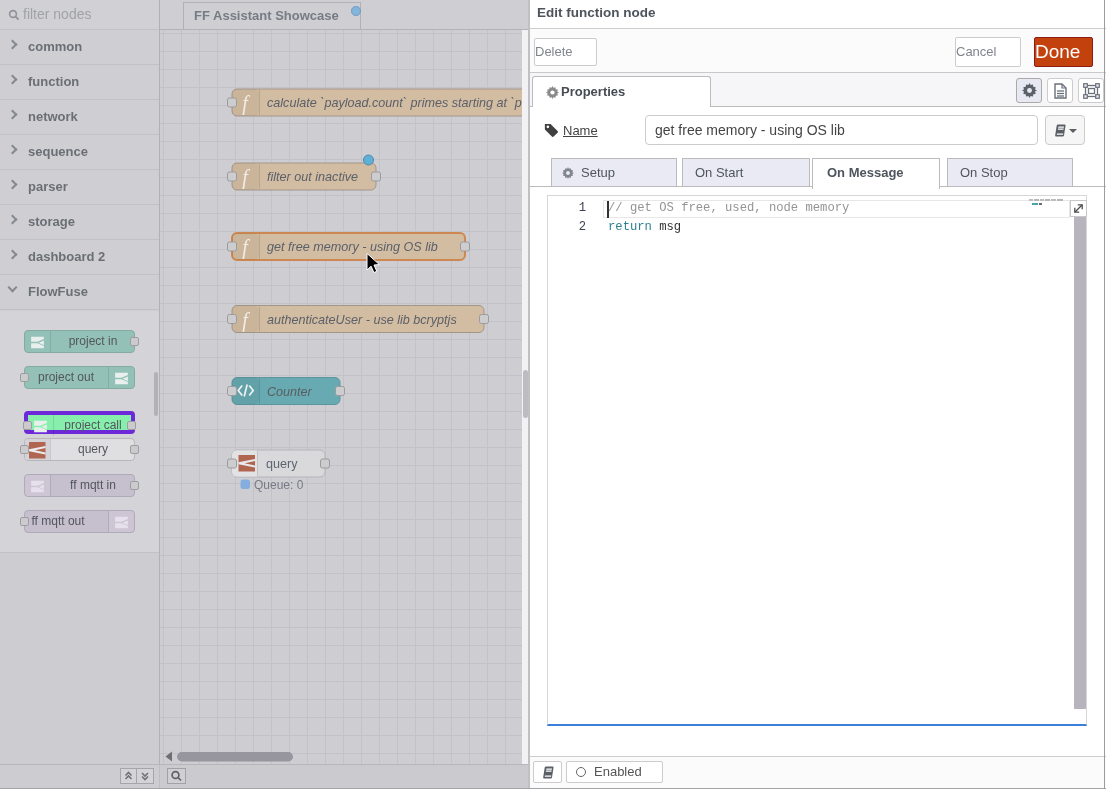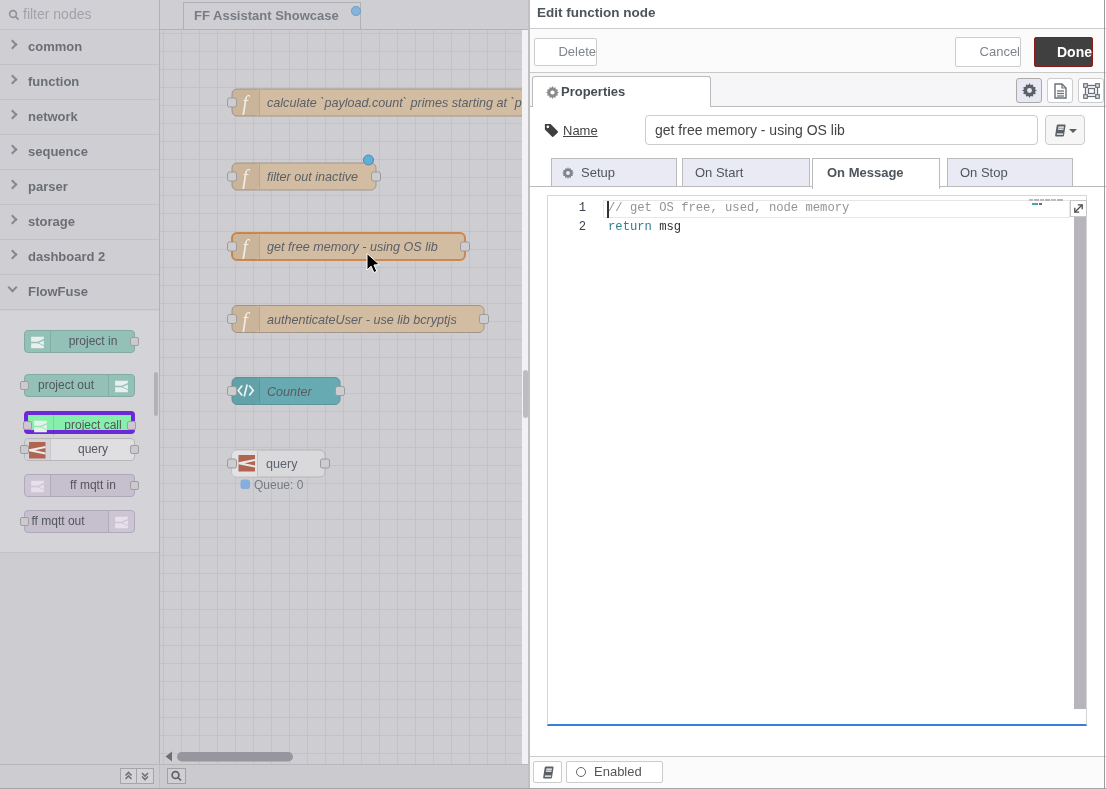--- a/index.html
+++ b/index.html
@@ -35,22 +35,22 @@
 }
 #vsbtrack { left:362px; top:30px; width:6px; height:734px; background:#f2f2f4; }
 #vsbthumb { left:363px; top:370px; width:5px; height:48px; background:#bdbdc1; border-radius:3px; }
 #wfooter { left:0; top:764px; width:368px; height:25px; background:#cbcbcf; border-top:1px solid #b7b7bb; }
 #pfooter { position:absolute; left:0; top:764px; width:160px; height:25px; background:#cdcdd1; border-top:1px solid #b7b7bb; border-right:1px solid #bebec2; }
 
 
 #dialog { left:528px; top:0; width:578px; height:789px; background:#fff; border-left:2px solid #c0c0c4; }
 #dhead { left:2px; top:0; width:576px; height:29px; background:#fff; border-bottom:1px solid #ccc; color:#4d545b; font-weight:bold; font-size:13.5px; line-height:26px; }
 #dtoolbar { left:2px; top:29px; width:576px; height:44px; background:#fbfbfb; border-bottom:1px solid #c9c9c9; }
-.btn { position:absolute; background:#fff; border:1px solid #ccc; border-radius:2px; color:#80858c; font-size:13px; text-align:right; }
-#btn-done { background:#404040; border-color:#8c1c1c; color:#fff; font-weight:bold; font-size:14px; }
+.btn { position:absolute; background:#fff; border:1px solid #ccc; border-radius:2px; color:#80858c; font-size:13px; text-align:left; }
+#btn-done { background:#c2410c; border-color:#8c1c1c; color:#fff; font-weight:normal; font-size:19px; }
 #dproprow { left:2px; top:73px; width:576px; height:34px; background:#f6f6f8; border-bottom:1px solid #bbb; }
 #proptab { left:4px; top:76px; width:179px; height:32px; background:#fff; border:1px solid #bbb; border-bottom:none; border-radius:3px 3px 0 0; color:#464d55; font-weight:bold; font-size:13px; line-height:30px; }
 .ibtn { position:absolute; top:78px; width:26px; height:25px; background:#fff; border:1px solid #ccc; border-radius:3px; }
 #dform { left:2px; top:107px; width:576px; height:649px; background:#fff; }
 #nrow-label { font-size:13px; color:#434343;text-decoration:underline; }
 #nrow-input { left:117px; top:115px; width:393px; height:30px; border:1px solid #ccc; border-radius:4px; background:#fff; font-size:14px; color:#444; line-height:28px; padding-left:9px; }
 #nrow-btn { left:523px; top:115px; width:40px; height:30px; border:1px solid #ccc; border-radius:4px; background:#f6f6f6; }
 .ftab { position:absolute; top:158px; height:29px; background:#eaeaf4; border:1px solid #bbb; color:#4e555e; font-size:13px; text-align:left; padding-left:12px; line-height:27px; }
 #ftab-active { background:#fff; border-bottom:none; height:31px; font-weight:bold; }
 #editor { left:19px; top:195px; width:540px; height:531px; background:#fff; border:1px solid #d6d6d6; border-bottom:2px solid #3b7dda; }
@@ -84,21 +84,21 @@
           <path d="M3 4 h18 v3 L12 11 H3 Z"></path>
           <path d="M21 9 v7 l-7.5 -3.5 Z"></path>
           <path d="M3 13 h9 l9 4 v3 H3 Z"></path>
         </g>
       </svg>
     </div>
   <div class="psep" style="left:25px"></div>
   <div class="lbl" style="padding-left:27px">project in</div>
   <div class="pport" style="right:-5px"></div>
 </div>
-<div class="pnode" style="top:366px; background:#93c1b7; border:1px solid #84aba1;margin-top:8px;">
+<div class="pnode" style="top:366px; background:#93c1b7; border:1px solid #84aba1;">
   <div class="picon" style="right:0">
       <svg width="17" height="17" viewBox="0 0 24 24">
         <g fill="#e9efed">
           <path d="M3 4 h18 v3 L12 11 H3 Z"></path>
           <path d="M21 9 v7 l-7.5 -3.5 Z"></path>
           <path d="M3 13 h9 l9 4 v3 H3 Z"></path>
         </g>
       </svg>
     </div>
   <div class="psep" style="right:25px"></div>

